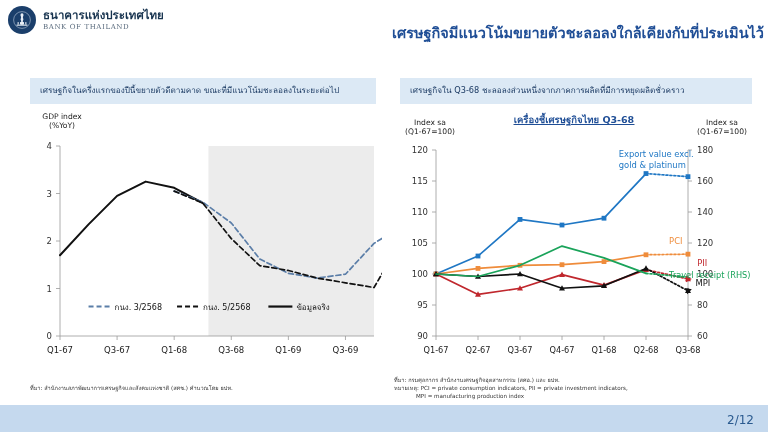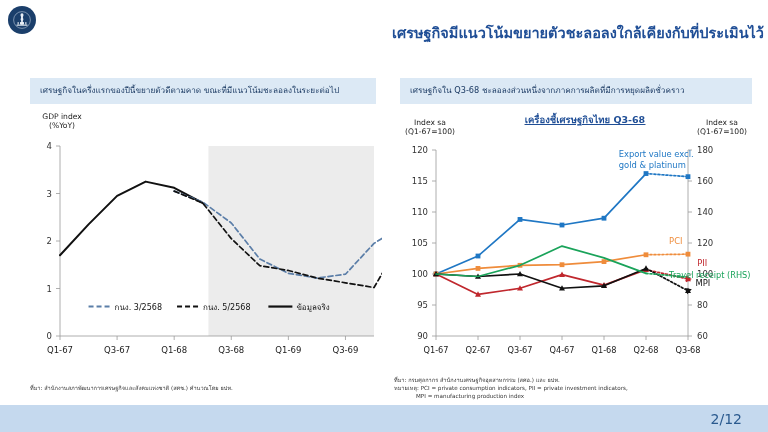--- a/index.html
+++ b/index.html
@@ -47,21 +47,21 @@
   .plot{position:relative;}
   .plot svg{display:block;}
 
   .src-note{font-size:5.6px;color:#333;line-height:1.45;}
 
   
   .footer-bar{
     position:absolute;left:0;bottom:0;width:768px;height:27px;background:#c5d9ee;
   }
   .page-num{
-    position:absolute;right:26px;bottom:5px;font-size:14px;color:#2a5a8f;margin-top:26px;
+    position:absolute;right:14px;bottom:5px;font-size:12px;color:#2a5a8f;margin-top:26px;
   }
 </style>
 </head>
 <body>
 
 <div class="slide">
 
   <div class="logo-wrap">
     <div class="logo-mark">
       <svg width="20" height="20" viewBox="0 0 20 20" aria-hidden="true">
@@ -69,20 +69,24 @@
         <circle cx="10" cy="10" r="8.4" fill="none" stroke="#d8e2ee" stroke-width="0.5"></circle>
         <path d="M10 3.2c1.1 0 1.5 1.0 1.5 1.9 0 1.0-.6 1.5-.6 2.4 0 .7.5 1.1.5 1.8 0
                  .9-.6 1.3-.6 2.2 0 .8.7 1.2.7 2.0 0 .9-.7 1.4-1.5 1.4s-1.5-.5-1.5-1.4c0-.8.7-1.2.7-2.0
                  0-.9-.6-1.3-.6-2.2 0-.7.5-1.1.5-1.8 0-.9-.6-1.4-.6-2.4 0-.9.4-1.9 1.5-1.9z" fill="#e9eff6"></path>
         <rect x="4.6" y="14.6" width="10.8" height="1.1" fill="#e9eff6"></rect>
         <rect x="5.6" y="12.1" width="1.1" height="2.4" fill="#e9eff6"></rect>
         <rect x="8.0" y="12.1" width="1.1" height="2.4" fill="#e9eff6"></rect>
         <rect x="10.9" y="12.1" width="1.1" height="2.4" fill="#e9eff6"></rect>
         <rect x="13.3" y="12.1" width="1.1" height="2.4" fill="#e9eff6"></rect>
       </svg>
+    </div>
+    <div>
+      <div class="logo-text-th">ธนาคารแห่งประเทศไทย</div>
+      <div class="logo-text-en">BANK OF THAILAND</div>
     </div>
   </div>
 
   <div class="slide-title">เศรษฐกิจมีแนวโน้มขยายตัวชะลอลงใกล้เคียงกับที่ประเมินไว้</div>
 
   <div class="callout left">
     <span>เศรษฐกิจในครึ่งแรกของปีนี้ขยายตัวดีตามคาด ขณะที่มีแนวโน้มชะลอลงในระยะต่อไป</span>
   </div>
   <div class="callout right">
     <span>เศรษฐกิจใน Q3-68 ชะลอลงส่วนหนึ่งจากภาคการผลิตที่มีการหยุดผลิตชั่วคราว</span>
@@ -144,21 +148,21 @@
 
     <div style="position:absolute;left:4px;top:6px;width:76px;text-align:center;">
       <div class="axis-cap">Index sa</div>
       <div class="axis-cap">(Q1-67=100)</div>
     </div>
     <div style="position:absolute;right:2px;top:6px;width:76px;text-align:center;">
       <div class="axis-cap">Index sa</div>
       <div class="axis-cap">(Q1-67=100)</div>
     </div>
 
-    <div style="position:absolute;left:92px;top:0px;width:210px;text-decoration:underline;">
+    <div style="position:absolute;left:81px;top:0px;width:210px;text-decoration:underline;">
       <div class="chart-title">เครื่องชี้เศรษฐกิจไทย Q3-68</div>
     </div>
 
     <div class="plot" style="position:absolute;left:0px;top:28px;">
       <svg id="svg-right" width="374" height="248" viewBox="0 0 374 248">
           <line x1="48" y1="10" x2="48" y2="196" stroke="#9a9a9a" stroke-width="0.8"></line>
           <line x1="300" y1="10" x2="300" y2="196" stroke="#9a9a9a" stroke-width="0.8"></line>
           <line x1="48" y1="196" x2="300" y2="196" stroke="#9a9a9a" stroke-width="0.8"></line>
           <line x1="44" y1="196" x2="48" y2="196" stroke="#9a9a9a" stroke-width="0.8"></line>
           <text x="40" y="199" text-anchor="end" font-size="8.5" fill="#333" font-family="&quot;DejaVu Sans&quot;,&quot;Liberation Sans&quot;,sans-serif">90</text>

